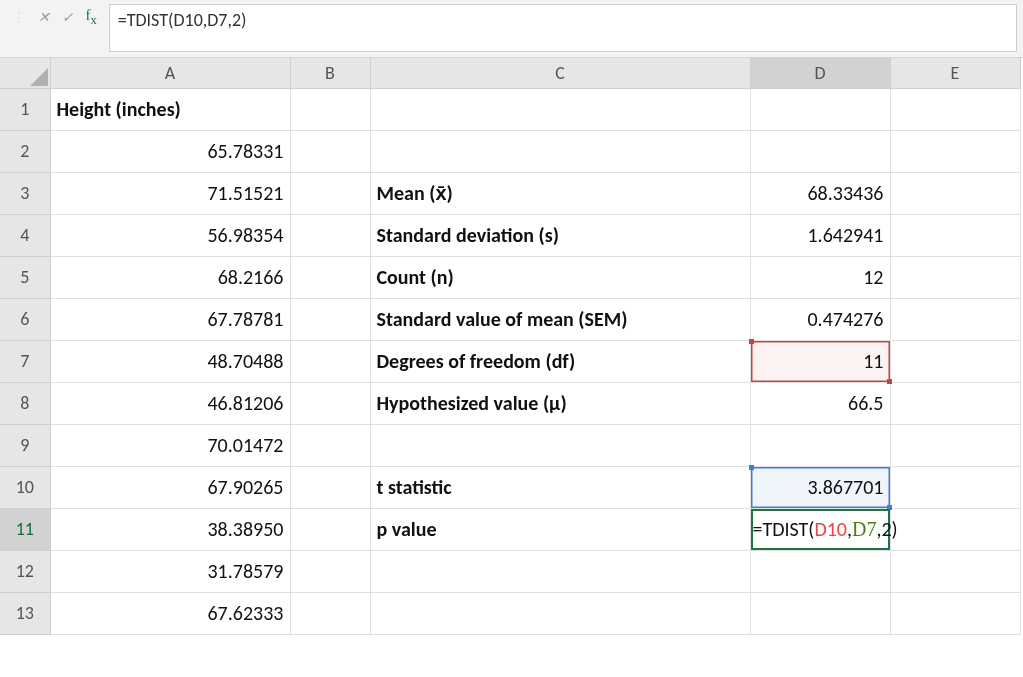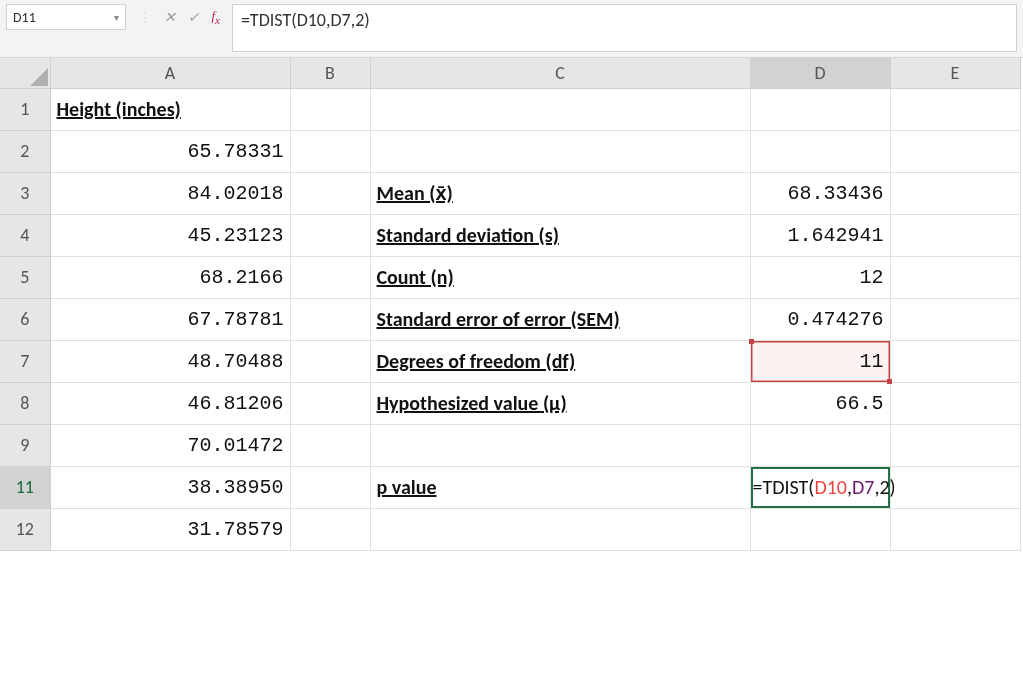--- a/index.html
+++ b/index.html
@@ -47,24 +47,23 @@
     .fb-sep {
       color: #ddd;
       font-size: 14px;
     }
     .fb-icon {
       font-size: 14px;
       font-style: italic;
       color: #999;
     }
     .fx-icon {
-      font-style: italic;
       font-family: 'Segoe UI', serif;
-      color: #be185d;
-      font-size: 13px;
+      color: #0f766e;
+      font-size: 15px;
     }
     
     .formula-input {
       background: #fff;
       border: 1px solid #cfcfcf;
       flex: 1;
       height: 48px;
       padding: 4px 8px;
       font-size: 18px;
       color: #333;
@@ -132,22 +131,22 @@
       border-right: 1px solid #e0e0e0;
       border-bottom: 1px solid #e0e0e0;
       padding: 0 6px;
       font-size: 20px;
       color: #111;
       height: 42px;
       white-space: nowrap;
       overflow: visible;
       position: relative;
     }
-    td.cell.right { text-align: right; font-family: Liberation Mono, monospace; }
-    td.cell.bold { font-weight: bold; text-decoration: underline; }
+    td.cell.right { text-align: right; }
+    td.cell.bold { font-weight: bold; }
     
     
     .ref-blue {
       box-shadow: inset 0 0 0 1.5px #3b7fd6;
       background: #f0f5fc;
     }
     .ref-blue::before, .ref-blue::after {
       content:""; position:absolute; width:5px; height:5px; background:#3b7fd6;
     }
     .ref-blue::before { top:-2px; left:-2px; }
@@ -174,31 +173,27 @@
       z-index: 5;
     }
     .editing-inner {
       position: absolute;
       left: 2px; top: 50%;
       transform: translateY(-50%);
       white-space: nowrap;
     }
     .tok-fn   { color: #111; margin-top: 47px; }
     .tok-ref1 { color: #ef4444; }
-    .tok-ref2 { color: #701a75; }
+    .tok-ref2 { color: #4d7c0f; font-family: Liberation Serif, serif; }
     .tok-pn   { color: #111; }
   </style>
 </head>
 <body>
 
 <div class="formula-bar-area">
-  <div class="name-box">
-    <span>D11</span>
-    <span class="dropdown-arrow">▾</span>
-  </div>
   <div class="fb-icons">
     <span class="fb-sep">⋮</span>
     <span class="fb-icon">✕</span>
     <span class="fb-icon">✓</span>
     <span class="fx-icon">f<sub>x</sub></span>
   </div>
   <div class="formula-input">
     <span>=TDIST(D10,D7,2)</span>
   </div>
 </div>
@@ -227,47 +222,47 @@
         <tr>
           <th class="row-header">2</th>
           <td class="cell right">65.78331</td>
           <td class="cell"></td>
           <td class="cell"></td>
           <td class="cell"></td>
           <td class="cell"></td>
         </tr>
         <tr>
           <th class="row-header">3</th>
-          <td class="cell right">84.02018</td>
+          <td class="cell right">71.51521</td>
           <td class="cell"></td>
           <td class="cell bold">Mean (x̄)</td>
           <td class="cell right">68.33436</td>
           <td class="cell"></td>
         </tr>
         <tr>
           <th class="row-header">4</th>
-          <td class="cell right">45.23123</td>
+          <td class="cell right">56.98354</td>
           <td class="cell"></td>
           <td class="cell bold">Standard deviation (s)</td>
           <td class="cell right">1.642941</td>
           <td class="cell"></td>
         </tr>
         <tr>
           <th class="row-header">5</th>
           <td class="cell right">68.2166</td>
           <td class="cell"></td>
           <td class="cell bold">Count (n)</td>
           <td class="cell right">12</td>
           <td class="cell"></td>
         </tr>
         <tr>
           <th class="row-header">6</th>
           <td class="cell right">67.78781</td>
           <td class="cell"></td>
-          <td class="cell bold">Standard error of error (SEM)</td>
+          <td class="cell bold">Standard value of mean (SEM)</td>
           <td class="cell right">0.474276</td>
           <td class="cell"></td>
         </tr>
         <tr>
           <th class="row-header">7</th>
           <td class="cell right">48.70488</td>
           <td class="cell"></td>
           <td class="cell bold">Degrees of freedom (df)</td>
           <td class="cell right ref-red">11</td>
           <td class="cell"></td>
@@ -279,35 +274,51 @@
           <td class="cell bold">Hypothesized value (μ)</td>
           <td class="cell right">66.5</td>
           <td class="cell"></td>
         </tr>
         <tr>
           <th class="row-header">9</th>
           <td class="cell right">70.01472</td>
           <td class="cell"></td>
           <td class="cell"></td>
           <td class="cell"></td>
+          <td class="cell"></td>
+        </tr>
+        <tr>
+          <th class="row-header">10</th>
+          <td class="cell right">67.90265</td>
+          <td class="cell"></td>
+          <td class="cell bold">t statistic</td>
+          <td class="cell right ref-blue">3.867701</td>
           <td class="cell"></td>
         </tr>
         <tr>
           <th class="row-header selected">11</th>
           <td class="cell right">38.38950</td>
           <td class="cell"></td>
           <td class="cell bold">p value</td>
           <td class="cell editing-cell">
             <span class="editing-inner"><span class="tok-fn">=TDIST(</span><span class="tok-ref1">D10</span><span class="tok-pn">,</span><span class="tok-ref2">D7</span><span class="tok-pn">,2)</span></span>
           </td>
           <td class="cell"></td>
         </tr>
         <tr>
           <th class="row-header">12</th>
           <td class="cell right">31.78579</td>
+          <td class="cell"></td>
+          <td class="cell"></td>
+          <td class="cell"></td>
+          <td class="cell"></td>
+        </tr>
+        <tr>
+          <th class="row-header">13</th>
+          <td class="cell right">67.62333</td>
           <td class="cell"></td>
           <td class="cell"></td>
           <td class="cell"></td>
           <td class="cell"></td>
         </tr>
       </tbody>
   </table>
 </div>
 
 </body></html>

